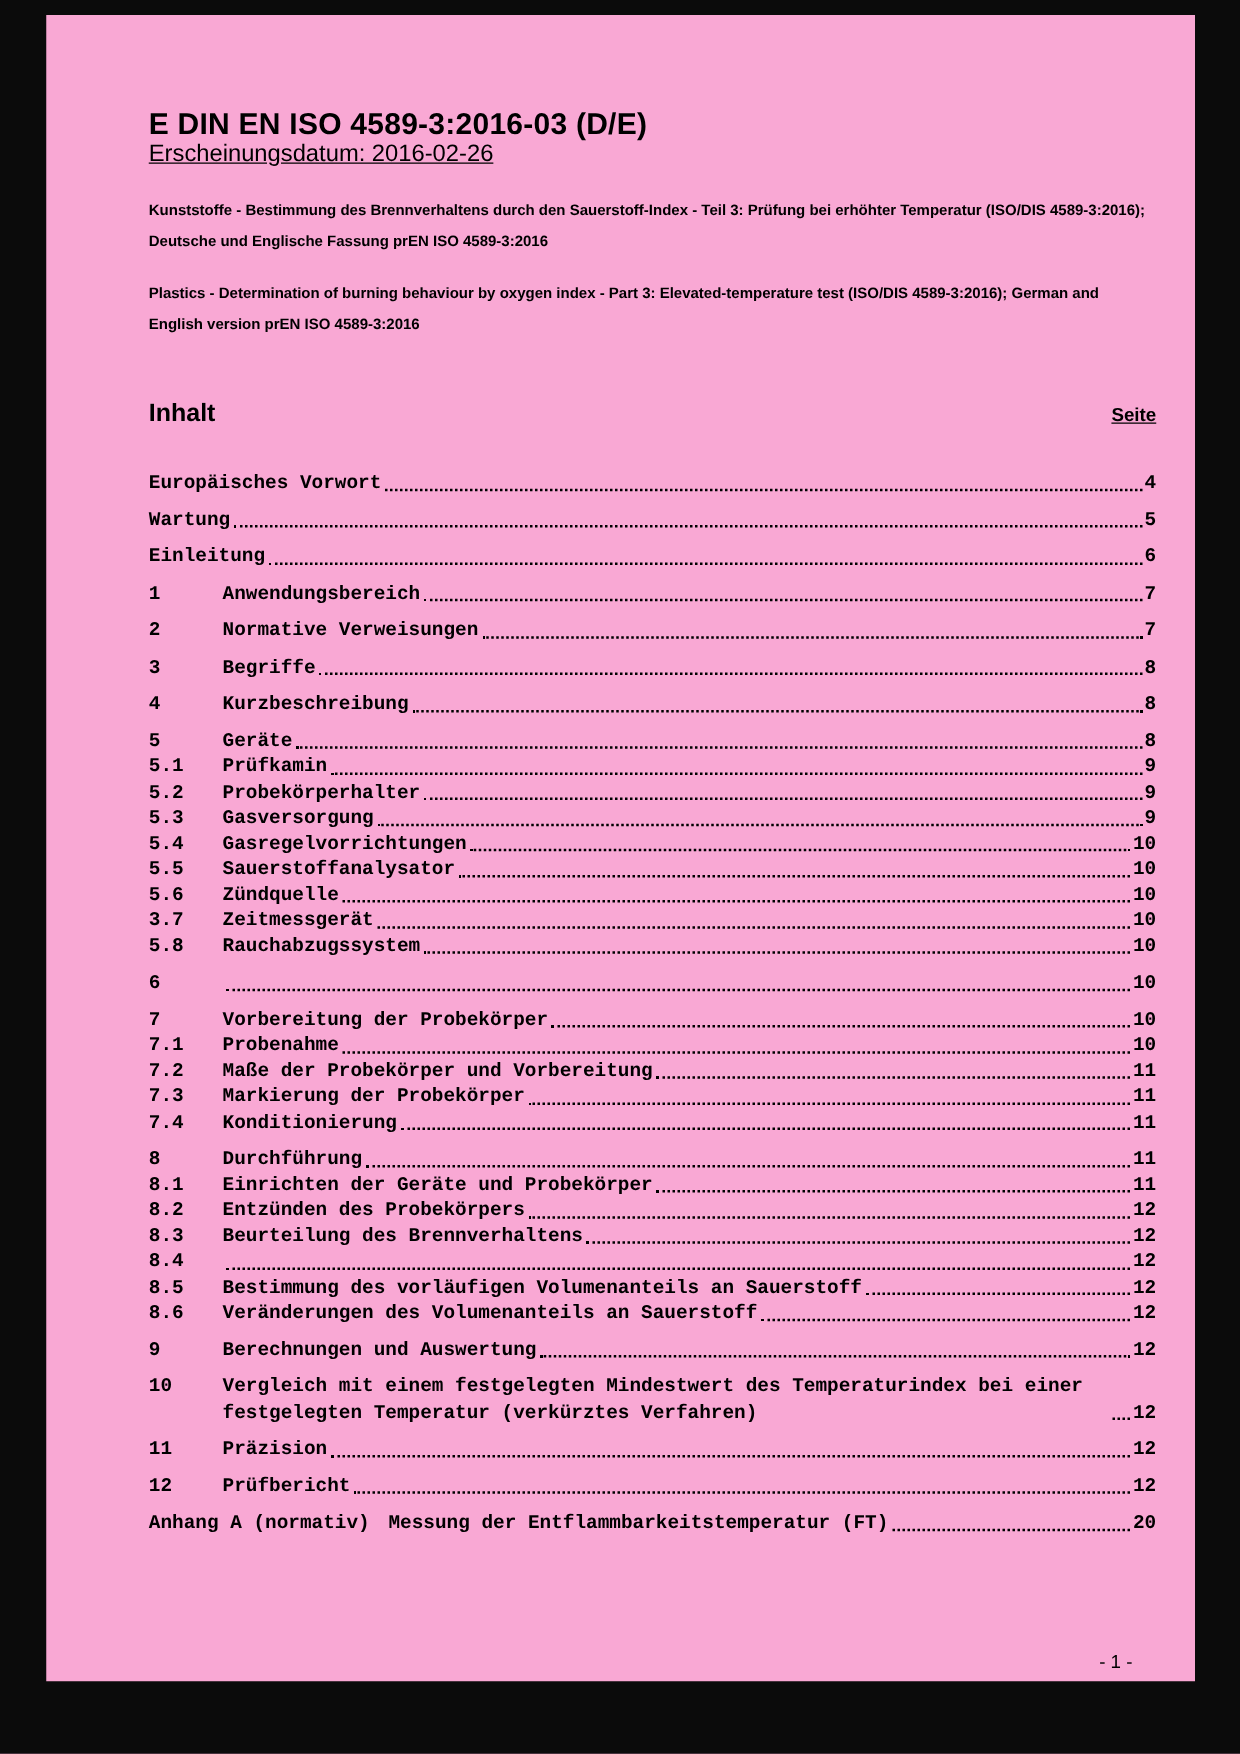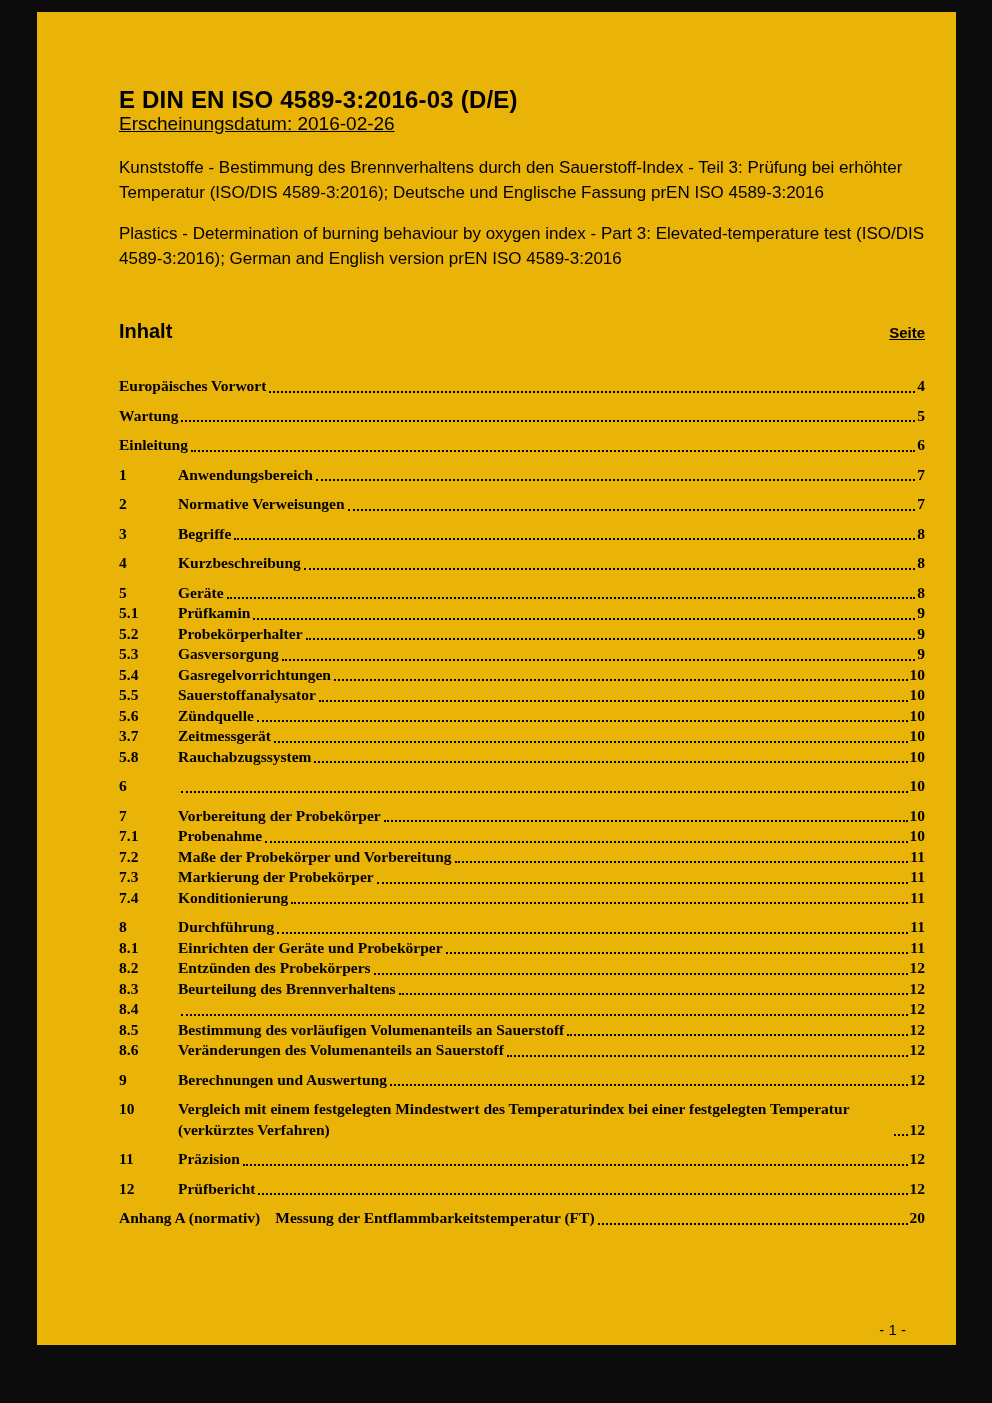--- a/index.html
+++ b/index.html
@@ -14,40 +14,40 @@
     width: 992px;
     height: 1403px;
     overflow: hidden;
   }
   .page {
     position: absolute;
     left: 37px;
     top: 12px;
     width: 919px;
     height: 1333px;
-    background: #eab308;
+    background: #f9a8d4;
     padding: 74px 31px 0 82px;
   }
   
   .doc-title {
     font-size: 24px;
     line-height: 27px;
     font-weight: bold;
     letter-spacing: 0.2px;
   }
   .pub-date {
     font-size: 19px;
     line-height: 18px;
     margin-top: 2px;
     text-decoration: underline;
   }
   .lead-para {
-    font-size: 17px;
+    font-size: 12px;
     line-height: 24.5px;
-    font-weight: normal;
+    font-weight: bold;
     margin-top: 23px;
   }
   .lead-para + .lead-para { margin-top: 17px; }
   
   .toc-head {
     display: flex;
     justify-content: space-between;
     align-items: baseline;
     margin-top: 49px;
     margin-bottom: 33px;
@@ -58,20 +58,21 @@
   
   .toc-list {
     font-family: "Liberation Serif", "DejaVu Serif", serif;
     font-weight: bold;
     font-size: 15.5px;
   }
   .toc-row {
     display: flex;
     align-items: flex-end;
     line-height: 20.5px;
+    font-family: Liberation Mono, monospace;
   }
   .toc-row.top { margin-top: 9px; }
   .toc-row .num {
     flex: 0 0 auto;
     min-width: 59px;
     white-space: nowrap;
     align-self: flex-start;
   }
   .toc-row .num.long { padding-right: 15px; }
   .toc-row .label { flex: 0 1 auto; }

